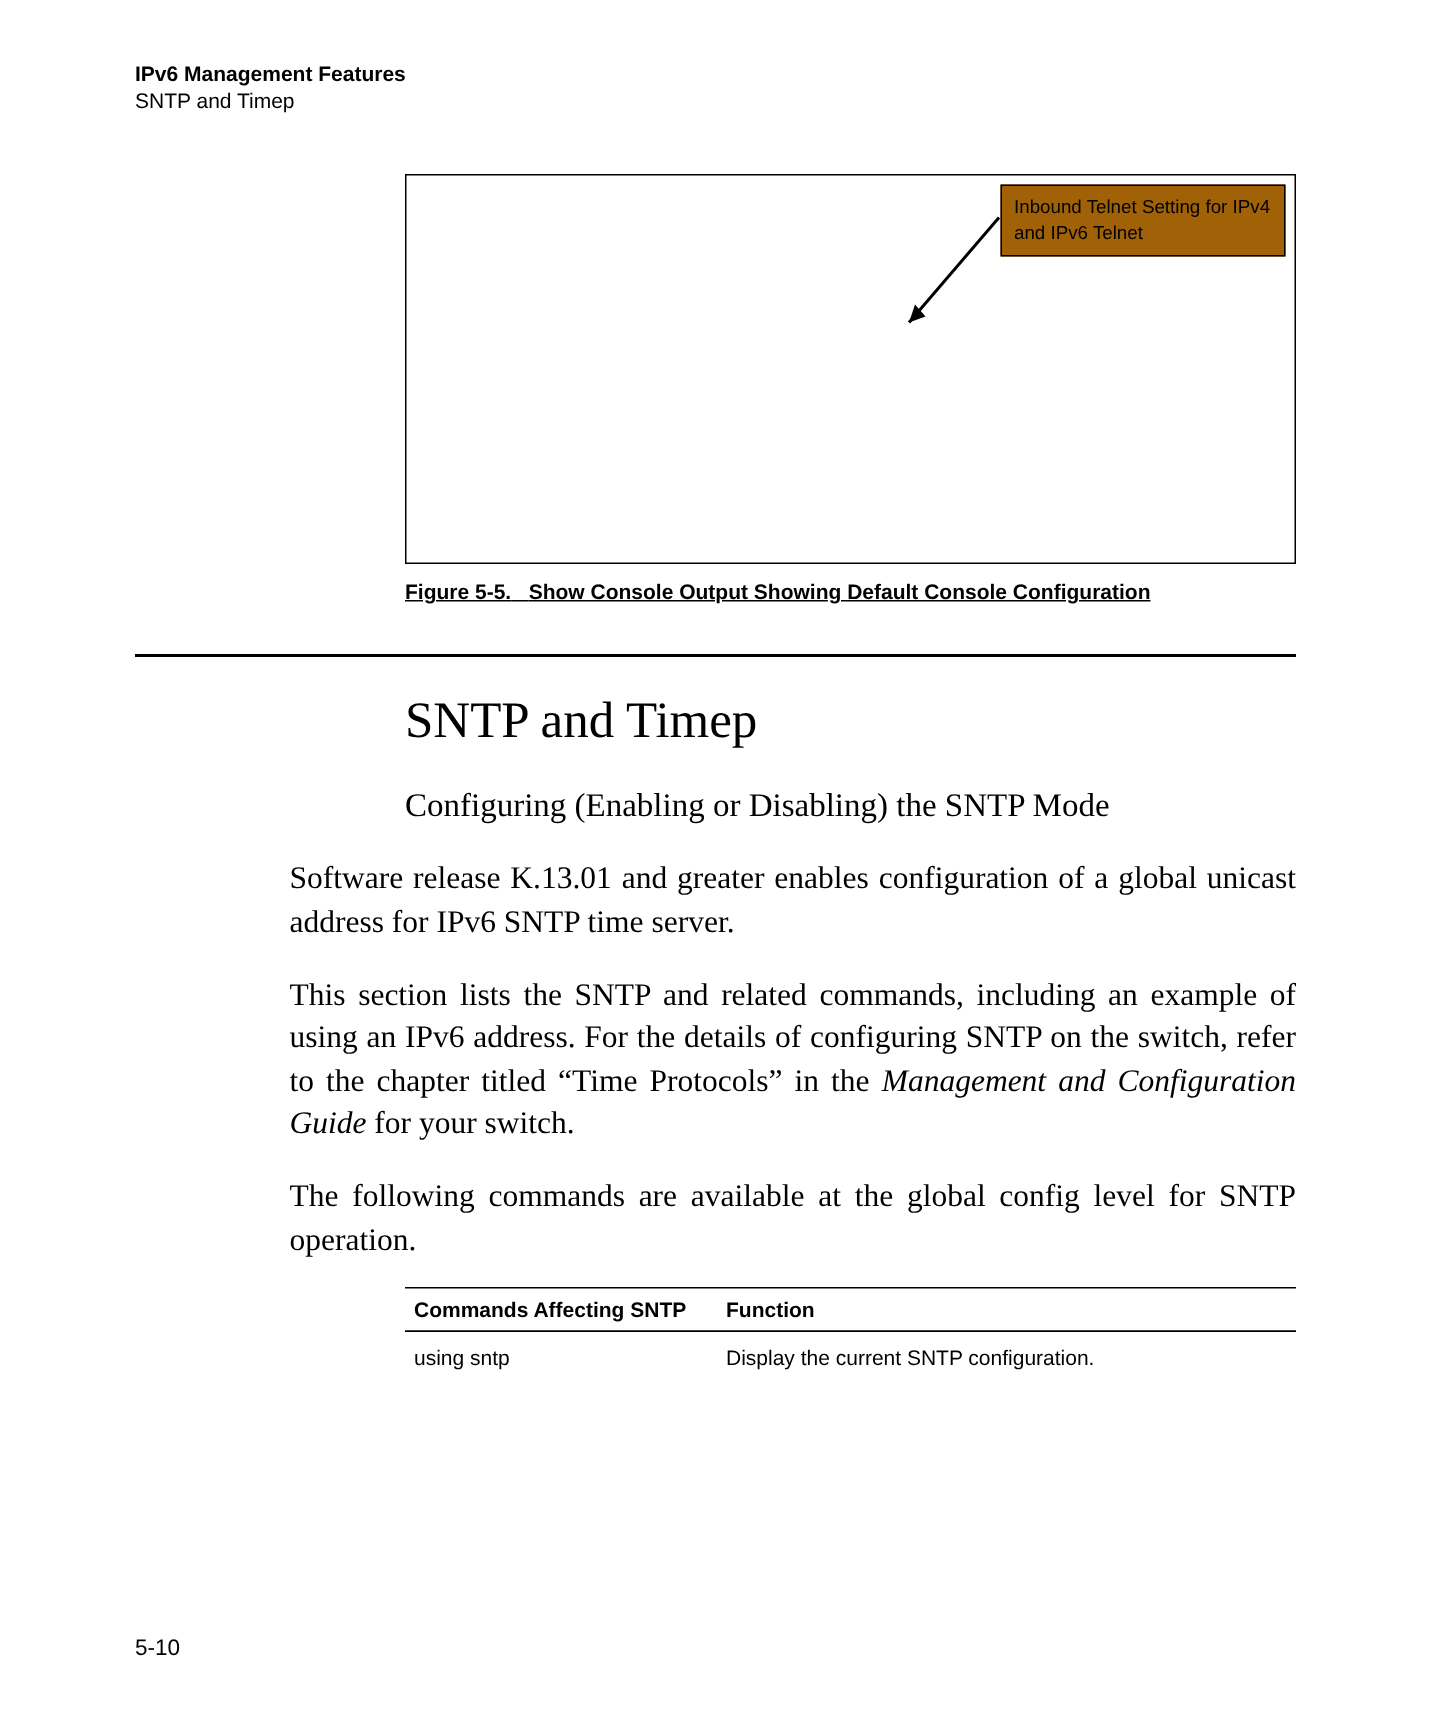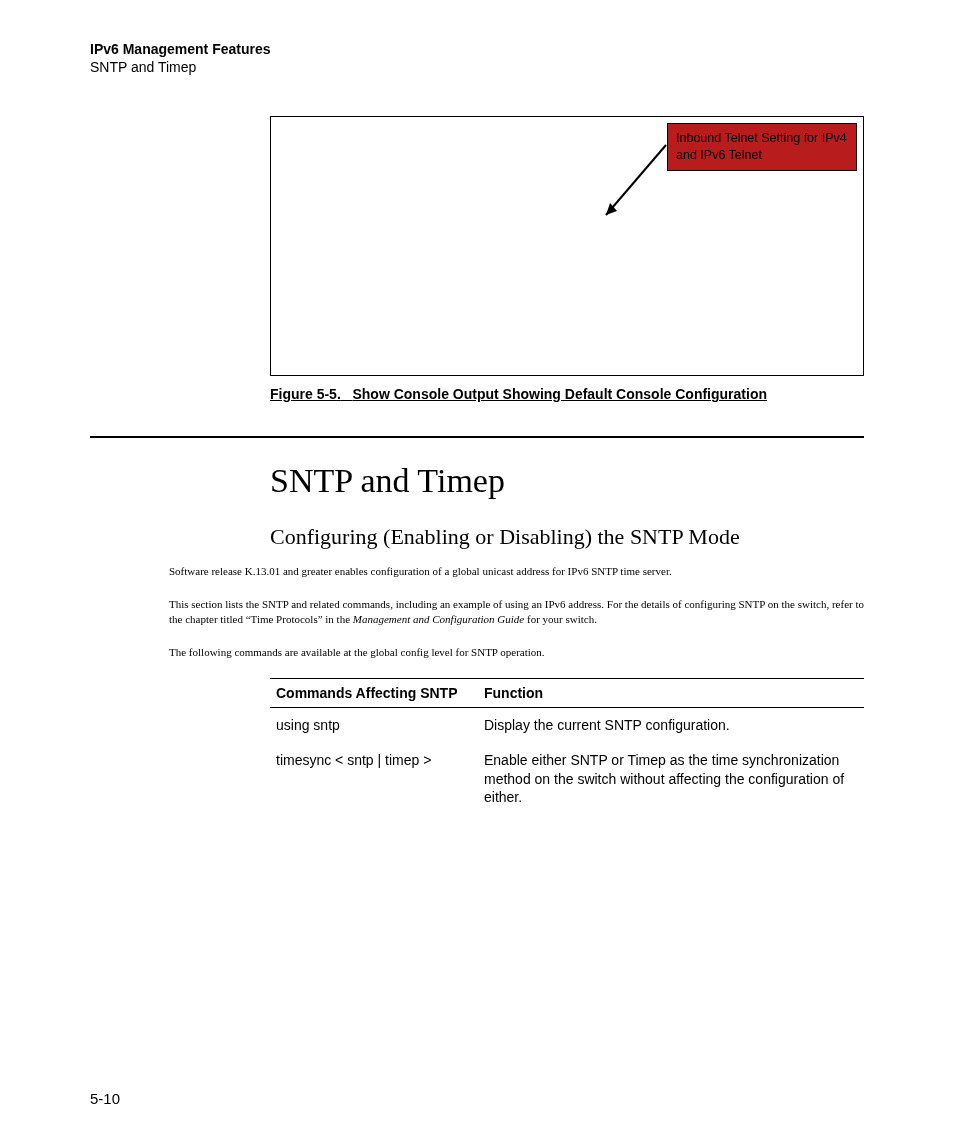--- a/index.html
+++ b/index.html
@@ -34,21 +34,21 @@
     width: 594px;
     height: 260px;
     border: 1px solid #000;
     box-sizing: border-box;
   }
   .callout-box {
     position: absolute;
     top: 6px;
     right: 6px;
     width: 190px;
-    background: #b91c1c;
+    background: #a16207;
     border: 1px solid #000;
     font-family: Arial, Helvetica, sans-serif;
     font-size: 12.5px;
     padding: 6px 8px;
     line-height: 1.35;
     box-sizing: border-box;
   }
   .arrow-svg {
     position: absolute;
     top: 10px;
@@ -76,23 +76,23 @@
     margin-bottom: 24px;
   }
   .sub-heading {
     margin-left: 180px;
     font-family: 'Century Schoolbook', Georgia, serif;
     font-size: 22px;
     font-weight: normal;
     margin-bottom: 14px;
   }
   .body-text {
-    margin-left: 79px;
+    margin-left: 103px;
     font-family: 'Century Schoolbook', Georgia, serif;
-    font-size: 11px;
+    font-size: 21px;
     line-height: 1.35;
     margin-bottom: 18px;
     text-align: justify;
   }
   .body-text .italic {
     font-style: italic;
   }
   .cmd-table {
     margin-left: 180px;
     width: 594px;
@@ -169,22 +169,18 @@
       <tr>
         <th class="col-cmd">Commands Affecting SNTP</th>
         <th>Function</th>
       </tr>
     </thead>
     <tbody>
       <tr>
         <td class="col-cmd">using sntp</td>
         <td>Display the current SNTP configuration.</td>
       </tr>
-      <tr>
-        <td class="col-cmd">timesync &lt; sntp | timep &gt;</td>
-        <td>Enable either SNTP or Timep as the time synchronization method on the switch without affecting the configuration of either.</td>
-      </tr>
     </tbody>
   </table>
 
 </div>
 
 <div class="page-number">5-10</div>
 
 </body></html>

